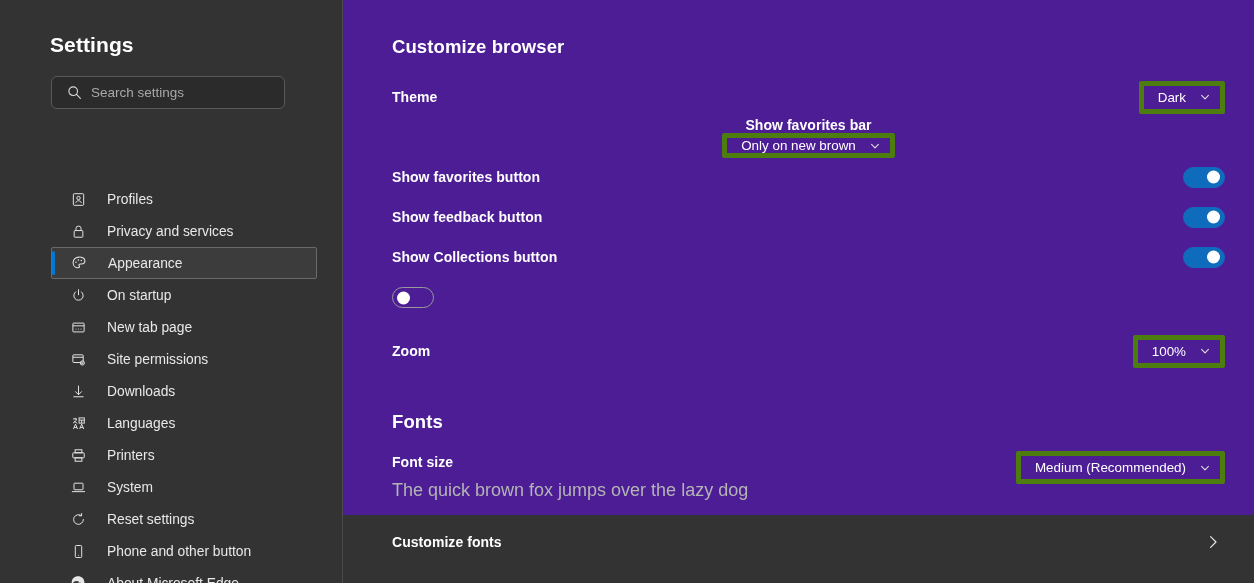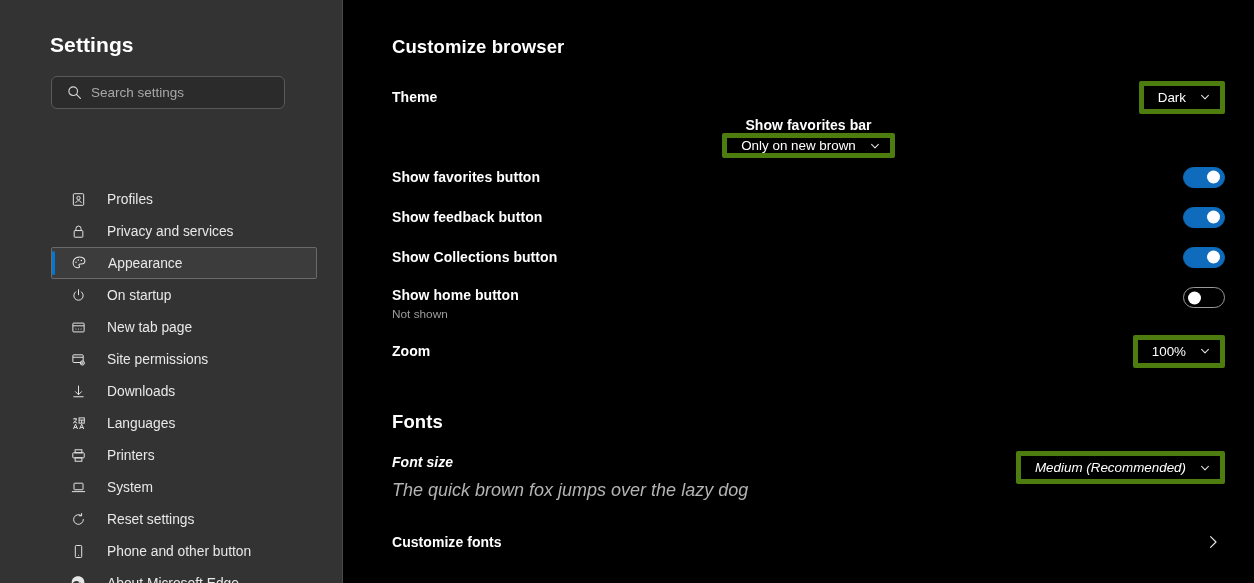--- a/index.html
+++ b/index.html
@@ -124,22 +124,22 @@
     bottom: 3px;
     width: 3px;
     background: #0078d4;
     border-radius: 2px;
   }
 
   
   .main {
     flex: 1;
     position: relative;
-    height: 583px;
-    background: #000000;
+    height: 515px;
+    background: #4c1d95;
   }
 
   .main-inner {
     position: absolute;
     left: 49px;
     top: 0;
     right: 29px;
   }
 
   .section-title {
@@ -463,24 +463,20 @@
       <div class="setting-row" style="height:40px;">
         <div class="row-text">
           <span class="row-label">Show Collections button</span>
         </div>
         <div class="toggle on">
           <span class="knob"></span>
         </div>
       </div>
 
       <div class="setting-row" style="height:52px; align-items:flex-start; padding-top:10px;">
-        <div class="row-text">
-          <span class="row-label">Show home button</span>
-          <span class="row-sub">Not shown</span>
-        </div>
         <div class="toggle off" style="margin-top:0px;">
           <span class="knob"></span>
         </div>
       </div>
 
       <div class="setting-row" style="height:44px;">
         <div class="row-text">
           <span class="row-label">Zoom</span>
         </div>
         <div class="dropdown" style="min-width:86px;">
@@ -488,21 +484,21 @@
           <span class="dd-caret">
             <svg width="12" height="12" viewBox="0 0 12 12" fill="none" stroke="currentColor" stroke-width="1.1" stroke-linecap="round" stroke-linejoin="round">
                 <polyline points="2.6,4.4 6,7.8 9.4,4.4"></polyline>
               </svg>
           </span>
         </div>
       </div>
 
       <div class="section-title" style="margin-top:38px;">Fonts</div>
 
-      <div class="setting-row" style="margin-top:21px; height:54px; align-items:flex-start;font-style:italic;">
+      <div class="setting-row" style="margin-top:21px; height:54px; align-items:flex-start;">
         <div class="row-text">
           <span class="row-label">Font size</span>
           <span class="row-sample">The quick brown fox jumps over the lazy dog</span>
         </div>
         <div class="dropdown" style="margin-top:-3px;">
           <span>Medium (Recommended)</span>
           <span class="dd-caret">
             <svg width="12" height="12" viewBox="0 0 12 12" fill="none" stroke="currentColor" stroke-width="1.1" stroke-linecap="round" stroke-linejoin="round">
                 <polyline points="2.6,4.4 6,7.8 9.4,4.4"></polyline>
               </svg>

